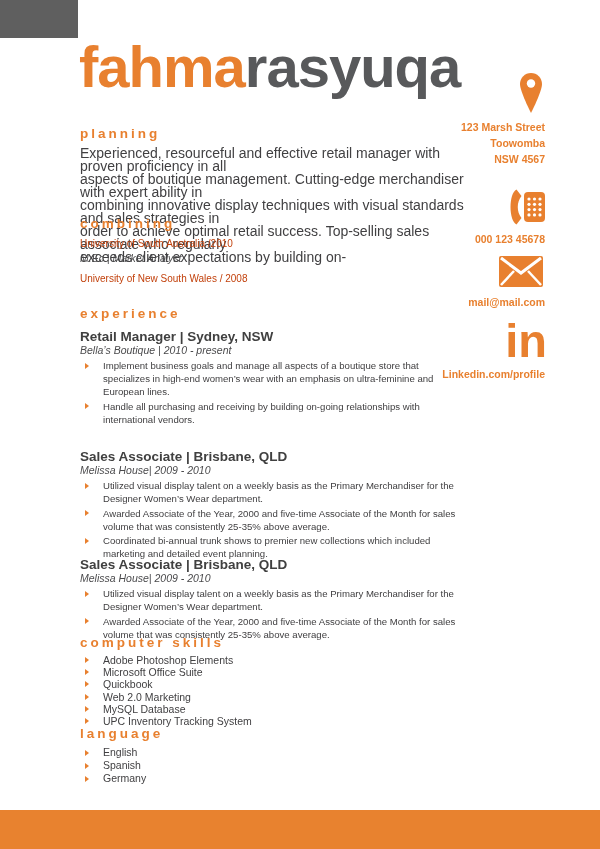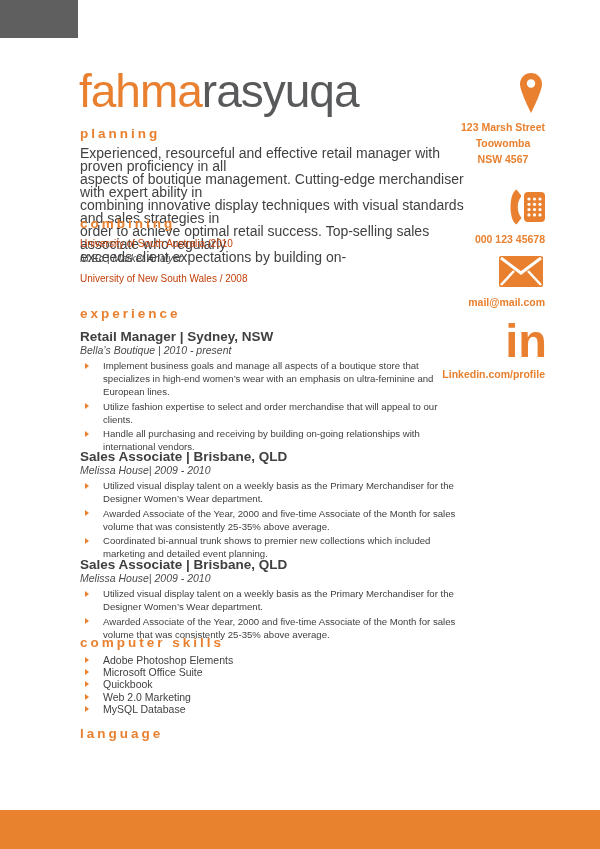--- a/index.html
+++ b/index.html
@@ -2,21 +2,21 @@
 <html><head>
 <meta charset="utf-8">
 <style>
   html,body{margin:0;padding:0}
   body{width:600px;height:849px;position:relative;background:#fff;overflow:hidden;
        font-family:"Liberation Sans",sans-serif;color:#414042}
   .abs{position:absolute}
 
   
   .gray-block{left:0;top:57;width:78px;height:38px;background:#5f5f5f}
-  .name{left:79px;top:68px;font-size:46px;font-weight:normal;line-height:46px;letter-spacing:-1px;white-space:nowrap}
+  .name{left:79px;top:44px;font-size:58px;font-weight:bold;line-height:46px;letter-spacing:-1px;white-space:nowrap}
   .name .first{color:#e8802f}
   .name .last{color:#58595b}
 
   
   .sec-h{color:#e8802f;font-size:13.5px;font-weight:bold;letter-spacing:3px;line-height:15px}
 
   
   .main-col{left:80px;width:392px}
   .para{font-size:14px;line-height:13px;white-space:pre-line;margin-top:6px}
   .deg-title{font-size:10px;font-weight:normal;line-height:16px;color:#c2410c}
@@ -28,21 +28,21 @@
   .bullets{margin-top:2px}
   .bullet{position:relative;padding-left:23px;font-size:9.6px;line-height:13px;white-space:pre-line;margin-bottom:1.5px}
   .tri{position:absolute;left:5px;top:3.5px;width:0;height:0;
        border-left:4px solid #e8802f;border-top:3px solid transparent;border-bottom:3px solid transparent}
   .skill{position:relative;padding-left:23px;font-size:10.5px;line-height:12.2px}
   .skill .tri{top:3px}
   .lang{position:relative;padding-left:23px;font-size:10.5px;line-height:13px}
   .lang .tri{top:3.5px}
 
   
-  .side-text{right:55px;text-align:center;color:#e8802f;font-weight:bold;font-size:10.5px;line-height:16px;white-space:nowrap}
+  .side-text{right:55px;text-align:right;color:#e8802f;font-weight:bold;font-size:10.5px;line-height:16px;white-space:nowrap}
   .in-logo{right:53px;top:318px;color:#e8802f;font-weight:bold;font-size:47px;line-height:46px}
 
   
   .footer-bar{left:0;top:810px;width:600px;height:39px;background:#e8822f}
 </style>
 </head>
 <body>
 
 <div class="abs gray-block"></div>
 <div class="abs name">
@@ -73,22 +73,20 @@
   <div class="sec-h">experience</div>
 </div>
 
 <div class="abs main-col" style="top:329px">
   <div class="job-title">Retail Manager | Sydney, NSW</div>
   <div class="job-sub">Bella’s Boutique | 2010 - present</div>
   <div class="bullets">
     <div class="bullet"><span class="tri"></span><span>Implement business goals and manage all aspects of a boutique store that
 specializes in high-end women’s wear with an emphasis on ultra-feminine and
 European lines.</span></div>
-    <div class="bullet"><span class="tri"></span><span>Utilize fashion expertise to select and order merchandise that will appeal to our
-clients.</span></div>
     <div class="bullet"><span class="tri"></span><span>Handle all purchasing and receiving by building on-going relationships with
 international vendors.</span></div>
   </div>
 </div>
 
 <div class="abs main-col" style="top:449px">
   <div class="job-title">Sales Associate | Brisbane, QLD</div>
   <div class="job-sub">Melissa House| 2009 - 2010</div>
   <div class="bullets">
     <div class="bullet"><span class="tri"></span><span>Utilized visual display talent on a weekly basis as the Primary Merchandiser for the
@@ -112,25 +110,31 @@
 </div>
 
 <div class="abs main-col" style="top:635px">
   <div class="sec-h">computer skills</div>
   <div style="margin-top:4px">
     <div class="skill"><span class="tri"></span><span>Adobe Photoshop Elements</span></div>
     <div class="skill"><span class="tri"></span><span>Microsoft Office Suite</span></div>
     <div class="skill"><span class="tri"></span><span>Quickbook</span></div>
     <div class="skill"><span class="tri"></span><span>Web 2.0 Marketing</span></div>
     <div class="skill"><span class="tri"></span><span>MySQL Database</span></div>
+    <div class="skill"><span class="tri"></span><span>UPC Inventory Tracking System</span></div>
   </div>
 </div>
 
 <div class="abs main-col" style="top:726px">
   <div class="sec-h">language</div>
+  <div style="margin-top:5px">
+    <div class="lang"><span class="tri"></span><span>English</span></div>
+    <div class="lang"><span class="tri"></span><span>Spanish</span></div>
+    <div class="lang"><span class="tri"></span><span>Germany</span></div>
+  </div>
 </div>
 
 <div class="abs" style="right:58px;top:73px">
   <svg width="22" height="40" viewBox="0 0 22 40">
       <path d="M11 0 C4.9 0 0 4.9 0 11 c0 7.5 11 29 11 29 s11 -21.5 11 -29 C22 4.9 17.1 0 11 0 Z" fill="#e8802f"></path>
       <circle cx="11" cy="10.5" r="4.2" fill="#ffffff"></circle>
     </svg>
 </div>
 <div class="abs side-text" style="top:119px">
   <div>123 Marsh Street</div>

